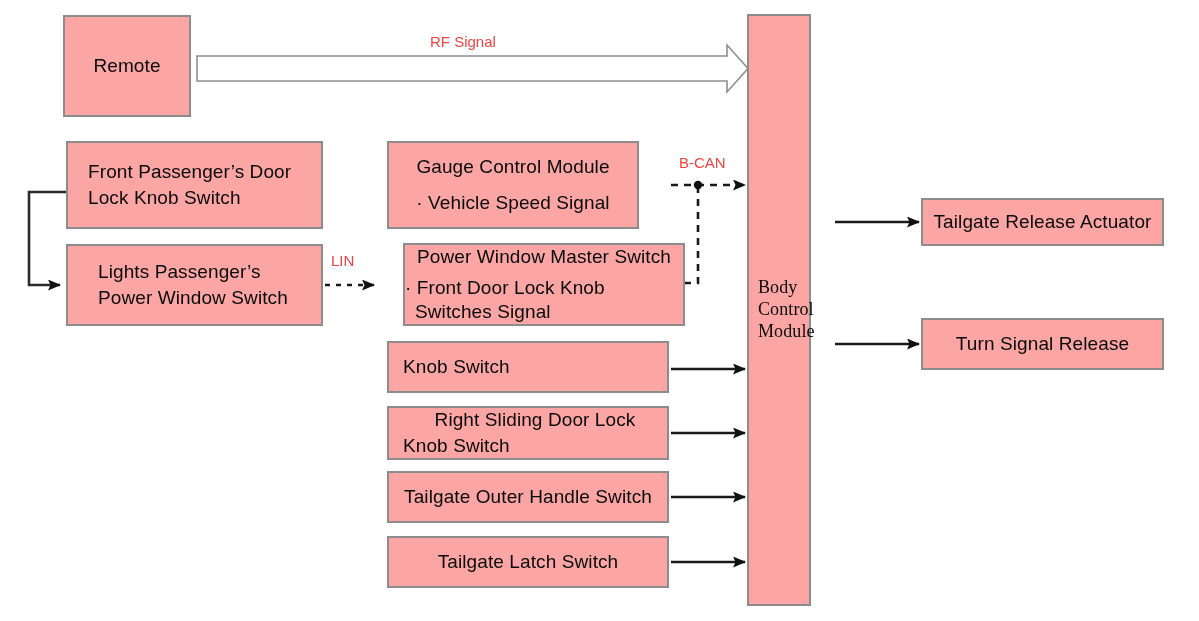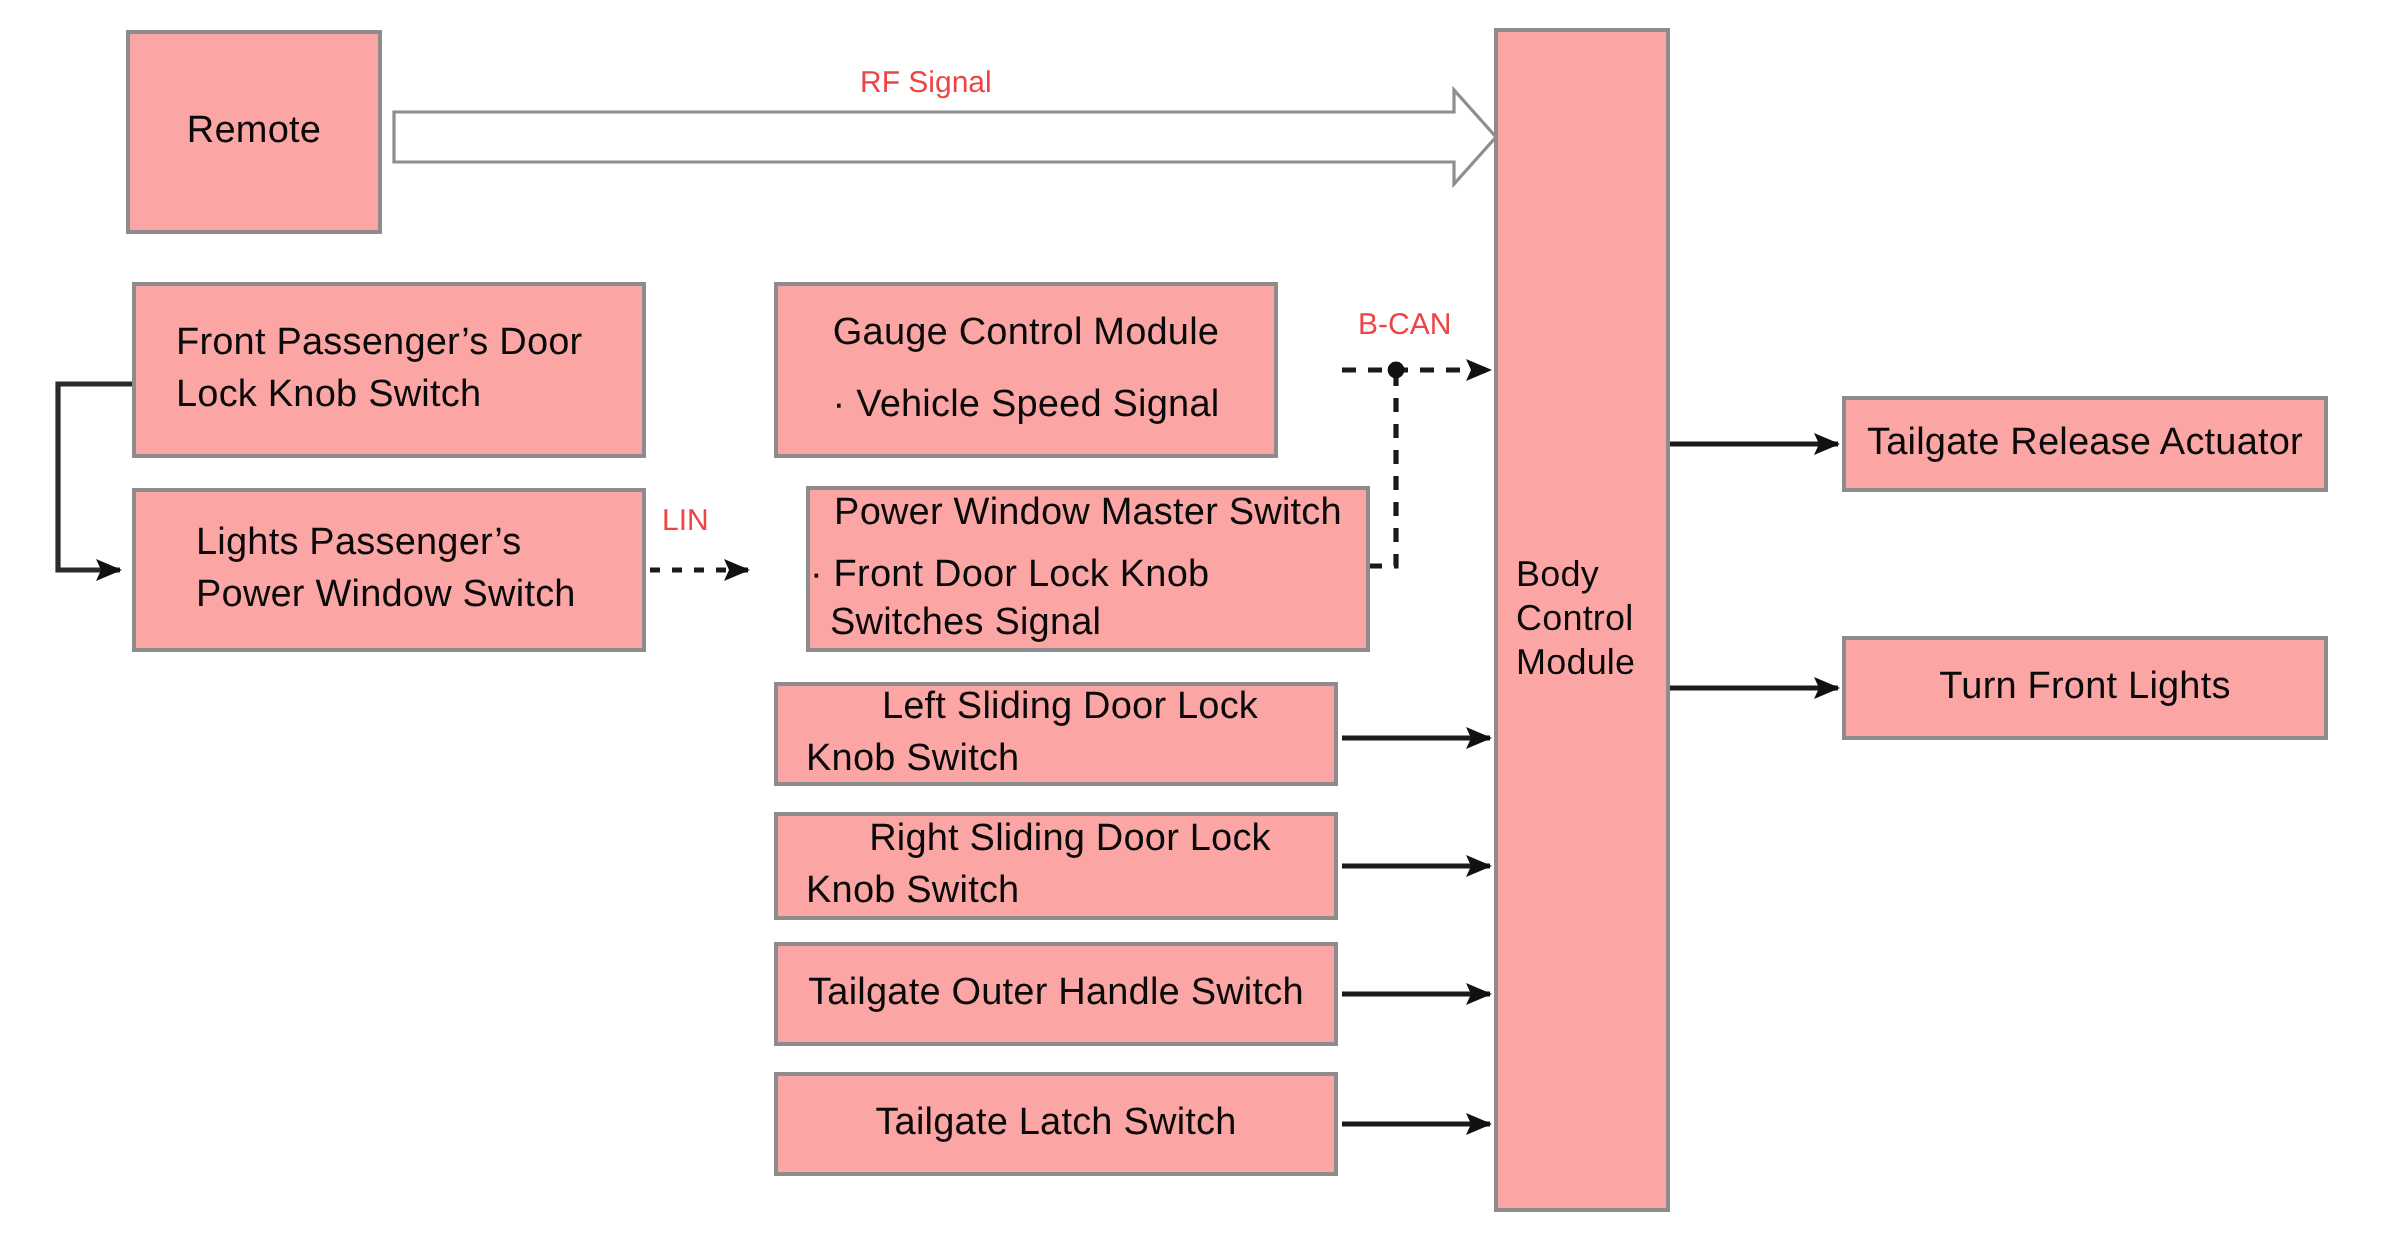--- a/index.html
+++ b/index.html
@@ -130,49 +130,48 @@
     <span class="ln" style="margin-top:12px;">· Vehicle Speed Signal</span>
   </div>
 
   <div class="node center" style="left:387px; top:243px; width:282px; height:83px;margin-left:16px;">
     <span class="ln">Power Window Master Switch</span>
     <span class="ln" style="margin-top:7px; align-self:flex-start; ">· Front Door Lock Knob</span>
     <span class="ln" style="align-self:flex-start; padding-left:10px;">Switches Signal</span>
   </div>
 
   <div class="node lead pad-l3 stack-gap" style="left:387px; top:341px; width:282px; height:52px;">
-    <span class="ln" style="align-self:center;">Left Sliding Door Lock</span>
     <span class="ln">Knob Switch</span>
   </div>
 
   <div class="node lead pad-l3 stack-gap" style="left:387px; top:406px; width:282px; height:54px;">
     <span class="ln" style="align-self:center;text-align:center;">Right Sliding Door Lock</span>
     <span class="ln">Knob Switch</span>
   </div>
 
   <div class="node center" style="left:387px; top:471px; width:282px; height:52px;">
     <span class="ln">Tailgate Outer Handle Switch</span>
   </div>
 
   <div class="node center" style="left:387px; top:536px; width:282px; height:52px;">
     <span class="ln">Tailgate Latch Switch</span>
   </div>
 
-  <div class="node bcm" style="left:747px; top:14px; width:88px; height:592px;">
+  <div class="node bcm" style="left:747px; top:14px; width:64px; height:592px;font-family:Liberation Serif, serif;">
     <span class="ln">Body</span>
     <span class="ln">Control</span>
     <span class="ln">Module</span>
   </div>
 
   <div class="node center" style="left:921px; top:198px; width:243px; height:48px;">
     <span class="ln">Tailgate Release Actuator</span>
   </div>
 
   <div class="node center" style="left:921px; top:318px; width:243px; height:52px;">
-    <span class="ln">Turn Front Lights</span>
+    <span class="ln">Turn Signal Release</span>
   </div>
 
   <div class="edge-label" style="left:430px; top:33px;">RF Signal</div>
 
   <div class="edge-label" style="left:331px; top:252px;">LIN</div>
 
   <div class="edge-label" style="left:679px; top:154px;">B-CAN</div>
 
 </div>
 

